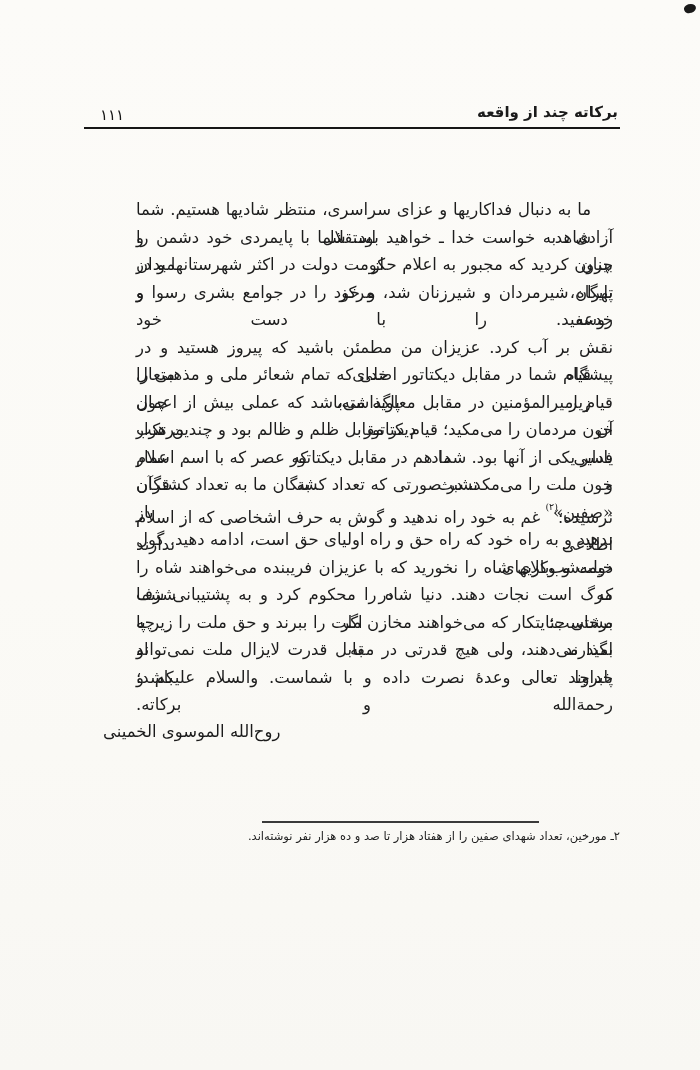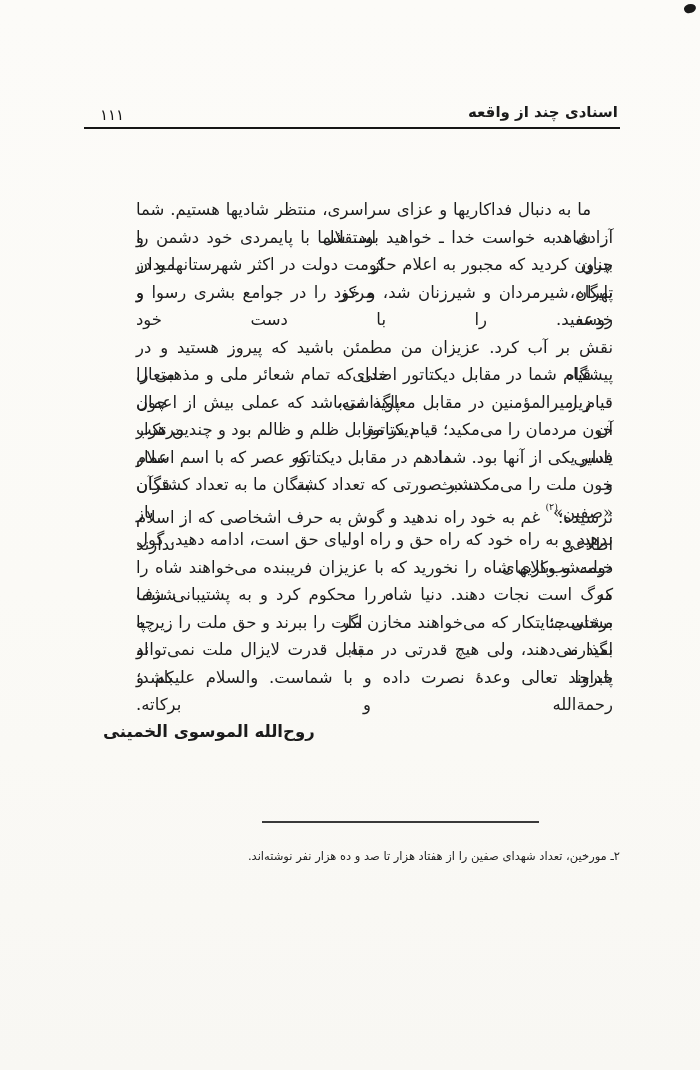--- a/index.html
+++ b/index.html
@@ -35,46 +35,45 @@
   .ln{height:27.5px;white-space:nowrap;margin-left:33px;}
   .ln.j{text-align:justify;text-align-last:justify;white-space:normal;}
   .ln.end{text-align:right;text-align-last:right;white-space:normal;}
   .ln.ind{padding-right:22px;}
   .fnref{
     font-size:9.5px;position:relative;top:-6px;letter-spacing:0;
   }
   .signature{
     position:absolute;top:722px;left:103px;width:510px;height:28px;
     direction:rtl;text-align:left;text-align-last:left;
-    font-size:16.5px;font-weight:700;color:#1b1b1b;
+    font-size:16.5px;font-weight:400;color:#1b1b1b;
   }
   
   .fn-rule{
     position:absolute;top:821px;left:262px;width:277px;height:1.5px;
     background:#3a3a3a;
   }
   .footnote{
     position:absolute;top:827px;left:180px;right:80px;
     direction:rtl;font-size:11.5px;line-height:18px;
     color:#222;
-    margin-top:20px;
   }
   .speck{
     position:absolute;top:4px;left:684px;width:12px;height:9px;
     background:#1a1a1a;border-radius:45% 55% 50% 50%;
     transform:rotate(-18deg);
   }
 </style>
 </head>
 <body>
 
 <div class="page">
 
   <div class="pagenum">۱۱۱</div>
-  <div class="running">اسنادی چند از واقعه</div>
+  <div class="running">برکاته چند از واقعه</div>
   <div class="header-rule"></div>
 
   <div class="textblock">
     <div class="ln j ind">ما به دنبال فداکاریها و عزای سراسری، منتظر شادیها هستیم. شما شاهد استقلال و</div>
     <div class="ln j">آزادی ـ به خواست خدا ـ خواهید بود. شما با پایمردی خود دشمن را چنان از میدان</div>
     <div class="ln j">بیرون کردید که مجبور به اعلام حکومت دولت در اکثر شهرستانها و در تهران، مرکز و</div>
     <div class="ln j">پایگاه شیرمردان و شیرزنان شد، و خود را در جوامع بشری رسوا و خدعه را با دست خود</div>
     <div class="ln end">روسفید.</div>
     <div class="ln j">نقش بر آب کرد. عزیزان من مطمئن باشید که پیروز هستید و در پیشگاه خدای متعال</div>
 

